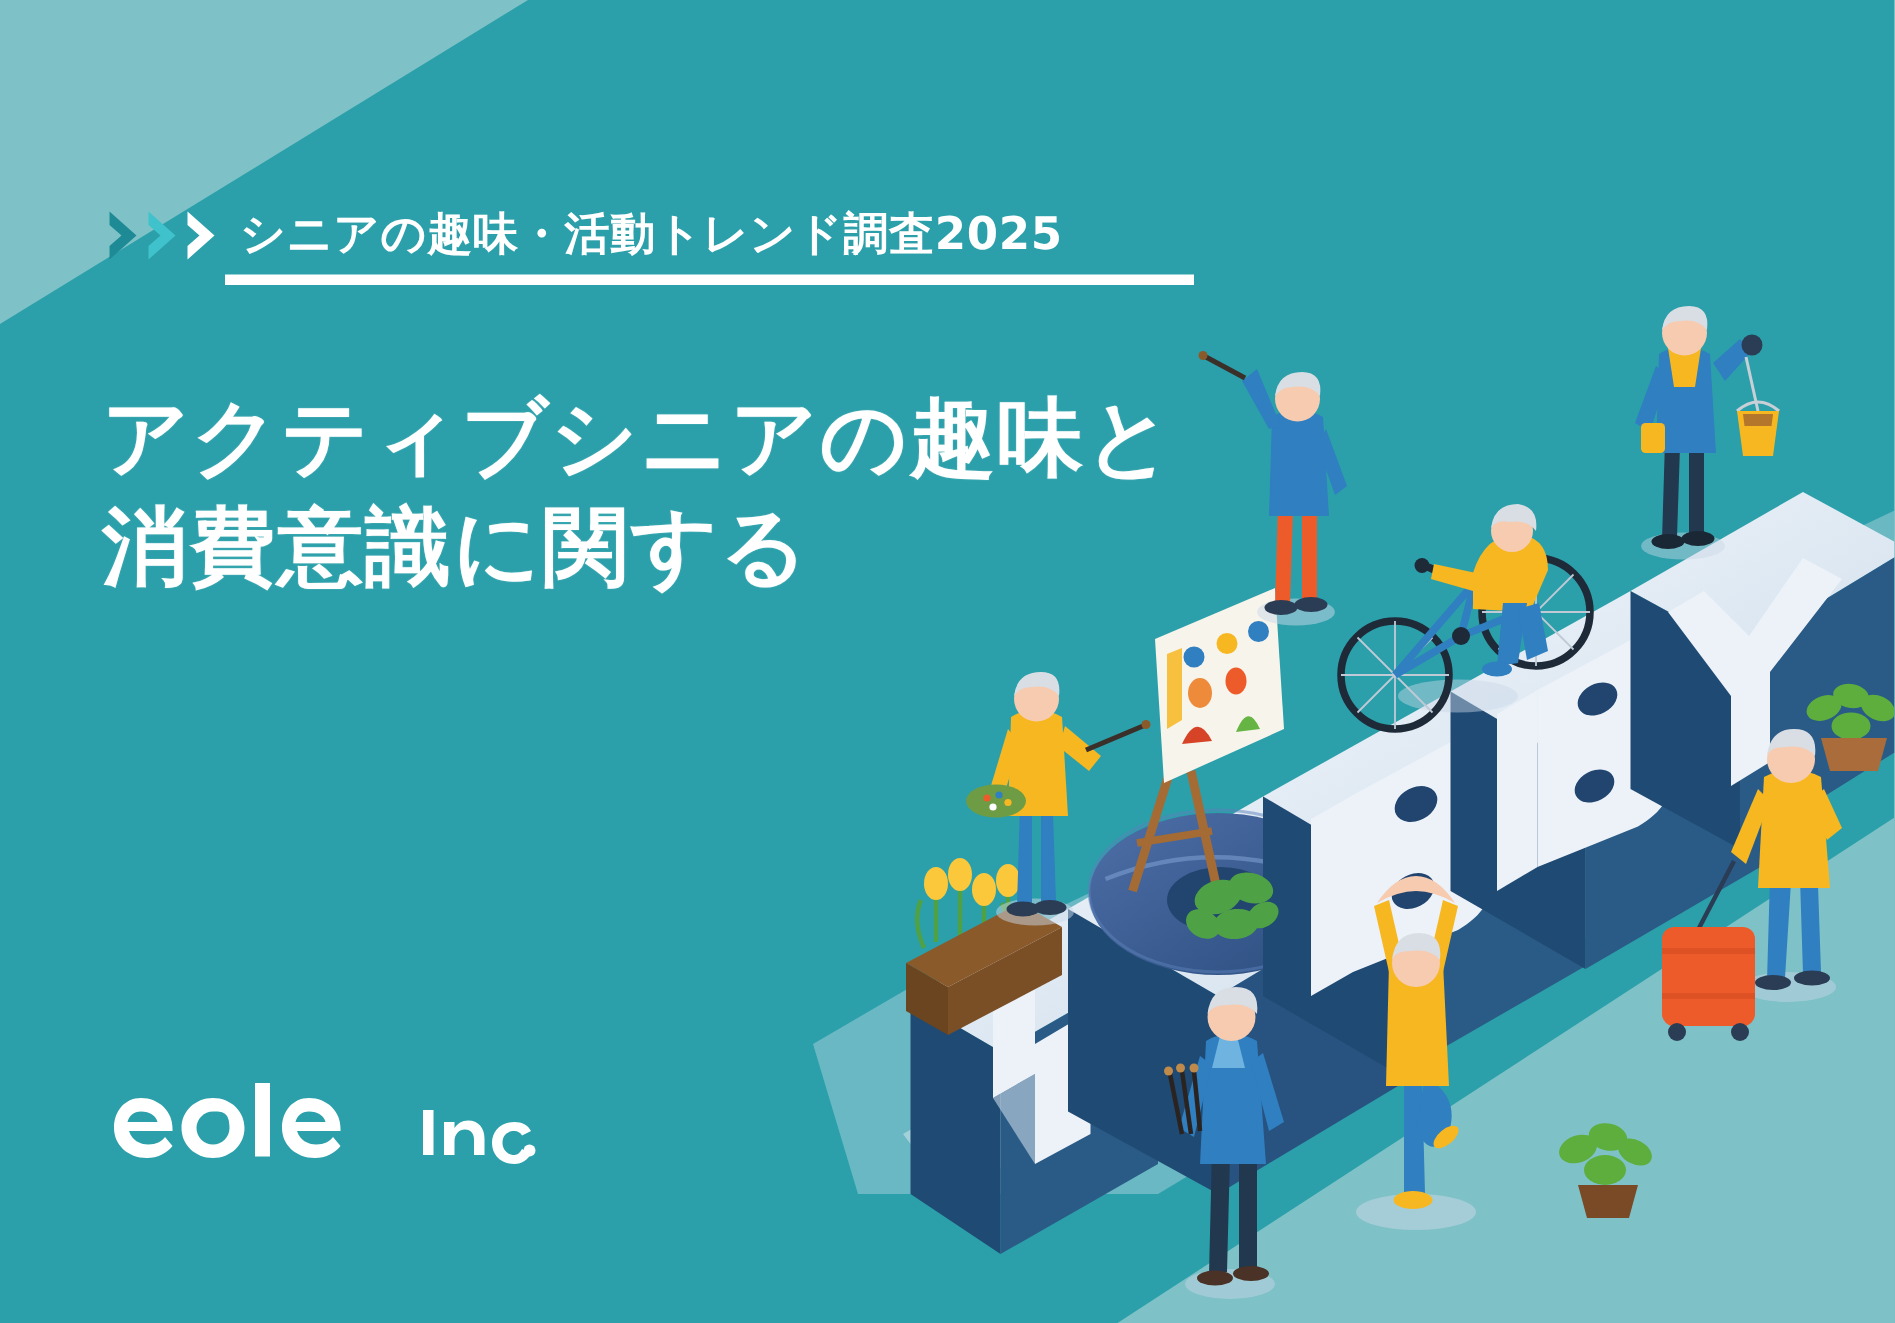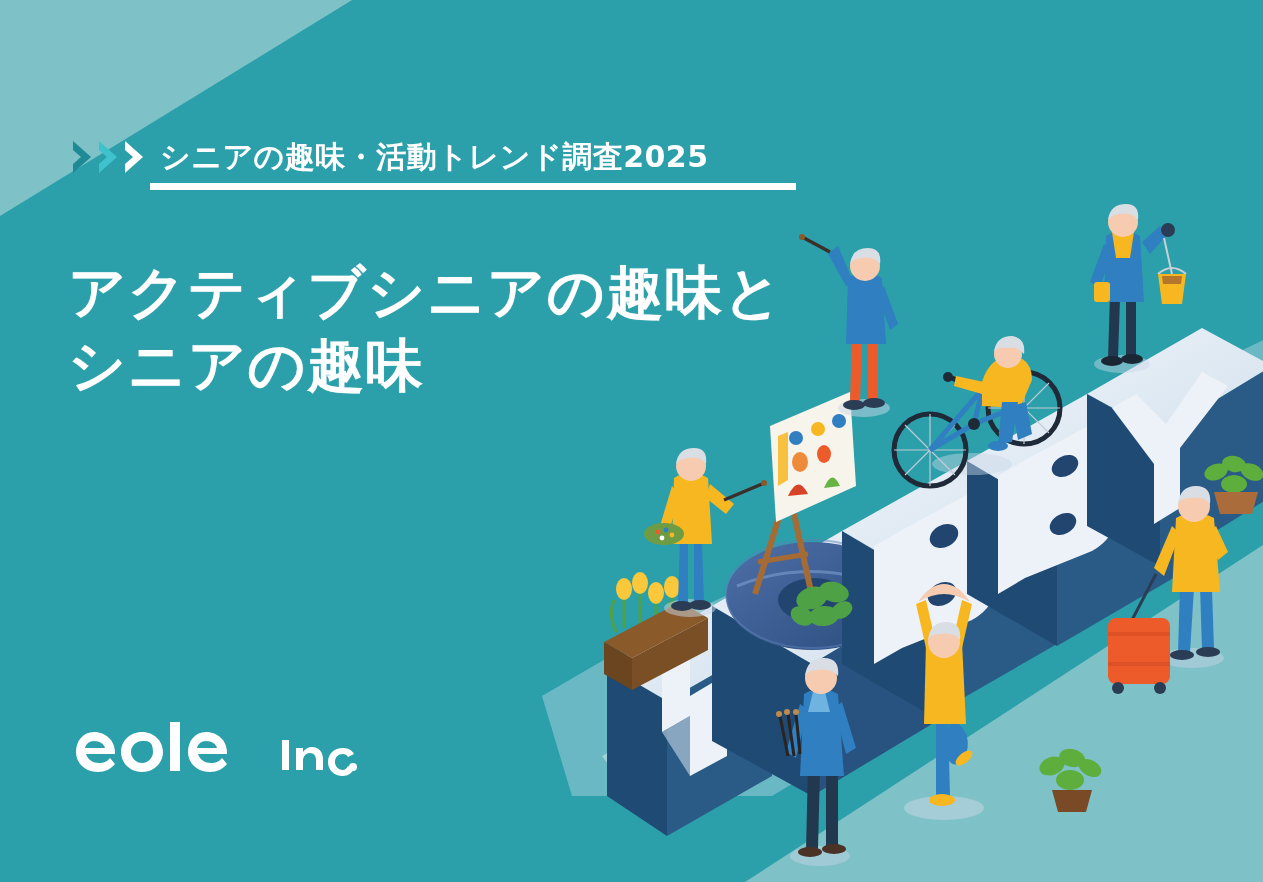--- a/index.html
+++ b/index.html
@@ -357,21 +357,21 @@
       <svg class="chev" width="26" height="40" viewBox="0 0 26 40">
         <path d="M3,4 L21,20 L3,36 L3,27 L11,20 L3,13 Z" fill="#FFFFFF"></path>
       </svg>
     </div>
     <span class="eyebrow-text">シニアの趣味・活動トレンド調査2025</span>
   </div>
   <div class="eyebrow-rule"></div>
 
   <div class="headline">
     <span class="ln">アクティブシニアの趣味と</span>
-    <span class="ln">シニアの趣味</span>
+    <span class="ln">消費意識に関する</span>
   </div>
 
   <div class="logo">
     <svg width="200" height="56" viewBox="0 0 200 56">
 
       <g fill="#FFFFFF">
         <path d="M22,10 C34,10 43,19 43,30 L43,32 L14,32 C16,38 21,41 27,41 C32,41 36,39 38,36 L43,42 C39,47 33,50 26,50 C13,50 4,41 4,30 C4,19 11,10 22,10 Z M22,19 C17,19 14,22 13,26 L33,26 C32,22 28,19 22,19 Z"></path>
 
         <path d="M70,10 C82,10 91,19 91,30 C91,41 82,50 70,50 C58,50 49,41 49,30 C49,19 58,10 70,10 Z M70,19 C64,19 59,24 59,30 C59,36 64,41 70,41 C76,41 81,36 81,30 C81,19 76,19 70,19 Z"></path>
 

